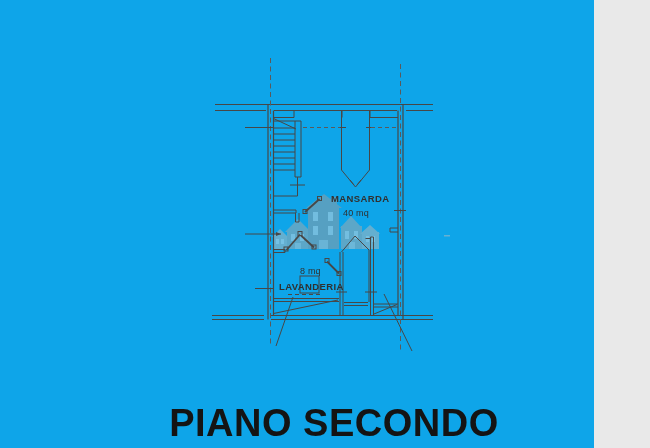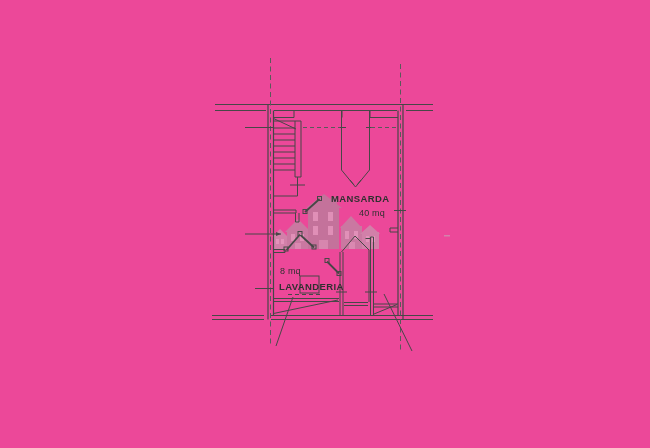--- a/index.html
+++ b/index.html
@@ -1,17 +1,17 @@
 <!DOCTYPE html>
 <html><head>
 <meta charset="utf-8">
 <style>
   html,body{margin:0;padding:0;background:#e9e9e9;}
   .canvas{
-    position:relative;width:650px;height:448px;background:#ec4899;
+    position:relative;width:594px;height:448px;background:#0ea5e9;
     overflow:hidden;font-family:"Liberation Sans", sans-serif;
   }
   .plan-svg{position:absolute;left:0;top:0;width:650px;height:448px;}
   .lbl{position:absolute;color:#303030;white-space:nowrap;}
   .lbl-room{font-size:9.5px;font-weight:bold;letter-spacing:.4px;}
   .lbl-area{font-size:9px;font-weight:normal;letter-spacing:.2px;}
   .plan-title{
     position:absolute;left:0;top:402px;width:650px;text-align:center;
     padding-left:18px;box-sizing:border-box;
     font-size:38px;font-weight:bold;letter-spacing:.5px;color:#141414;
@@ -177,18 +177,19 @@
       <path d="M398,228 H390 V232 H398"></path>
     </g>
 
     <g stroke="#474747" stroke-width="1">
       <rect x="300" y="276" width="19" height="17"></rect>
       <path d="M288,294.5 H321" stroke-dasharray="4 3"></path>
     </g>
   </svg>
 
   <div class="lbl lbl-room" style="left:331px;top:193px;">MANSARDA</div>
-  <div class="lbl lbl-area" style="left:343px;top:208px;margin-left:16px;">40 mq</div>
+  <div class="lbl lbl-area" style="left:343px;top:208px;">40 mq</div>
 
   <div class="lbl lbl-room" style="left:279px;top:252.5px;margin-top:28px;">LAVANDERIA</div>
-  <div class="lbl lbl-area" style="left:280px;top:265.5px;">8 mq</div>
+  <div class="lbl lbl-area" style="left:300px;top:265.5px;">8 mq</div>
 
+  <div class="plan-title">PIANO SECONDO</div>
 </div>
 
 </body></html>

